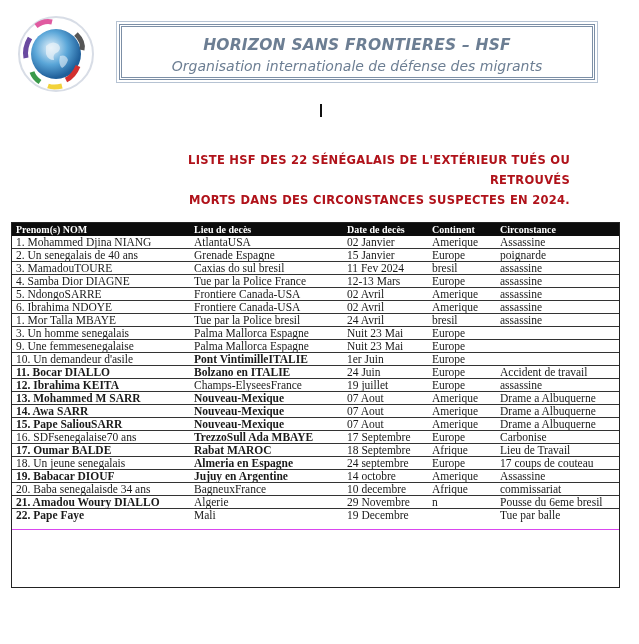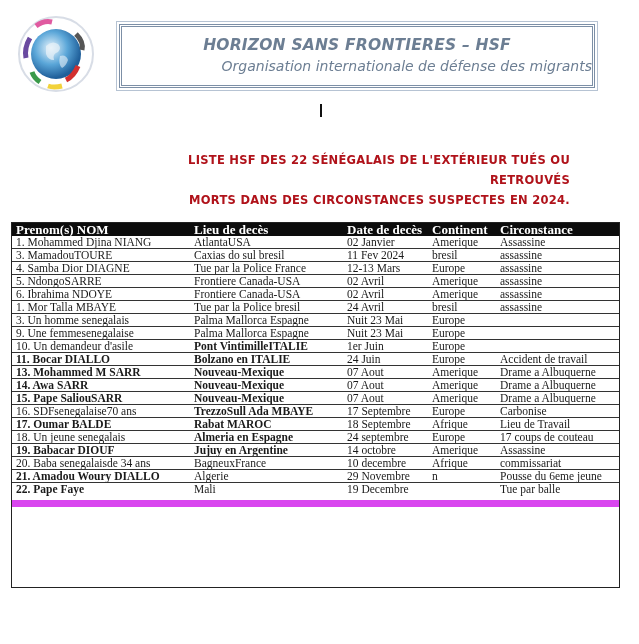--- a/index.html
+++ b/index.html
@@ -1,40 +1,40 @@
 <!DOCTYPE html>
 <html><head>
   <meta charset="utf-8">
   <style>
     * { box-sizing: border-box; margin: 0; padding: 0; }
     html, body { width: 639px; height: 644px; background: #ffffff; overflow: hidden; }
     body { position: relative; font-family: "Liberation Serif", serif; color: #1a1a1a; }
 
     .logo { position: absolute; left: 16px; top: 12px; width: 80px; height: 84px; }
     .header-box {
-      position: absolute; left: 119px; top: 24px; width: 476px; height: 64px;
+      position: absolute; left: 119px; top: 24px; width: 476px; height: 56px;
       border: 3px double #7c8fa6; outline: 1px solid #b6c3d3; outline-offset: 2px;
       background: #fff; text-align: center;
       font-family: "DejaVu Sans", sans-serif; font-style: italic; color: #6c7e93;
     }
     .header-title { font-size: 15.5px; font-weight: bold; margin-top: 9px; letter-spacing: 0.2px; }
-    .header-subtitle { font-size: 14px; margin-top: 4px; text-align: right; }
+    .header-subtitle { font-size: 14px; margin-top: 4px; }
     .cursor-mark { position: absolute; left: 320px; top: 104px; width: 2px; height: 13px; background: #111; }
 
     .list-title {
       position: absolute; left: 70px; top: 150px; width: 500px; text-align: right;
       font-family: "DejaVu Sans", sans-serif; font-weight: bold; font-size: 12.5px;
       color: #b0121a; line-height: 20px; letter-spacing: 0.3px; transform: scaleX(0.92); transform-origin: right;
     }
 
     .table-wrap { position: absolute; left: 11px; top: 222px; width: 609px; height: 366px; border: 1.5px solid #222; }
     table { width: 100%; border-collapse: collapse; font-size: 11.5px; table-layout: fixed; }
-    th { background: #0c0c0c; color: #fff; font-weight: bold; text-align: left; height: 13px; line-height: 13px; padding: 0 4px; font-size: 13px; }
+    th { background: #0c0c0c; color: #fff; font-weight: bold; text-align: left; height: 13px; line-height: 13px; padding: 0 4px; font-size: 10px; }
     td { height: 12.4px; line-height: 12px; padding: 0 4px; border-bottom: 1px solid #333; white-space: nowrap; overflow: hidden; }
-    tr.last td { height: 21px; vertical-align: top; border-bottom: 7px solid #d946ef; }
+    tr.last td { height: 21px; vertical-align: top; border-bottom: 1px solid #d946ef; }
     tr.empty td { height: 9px; border-bottom: none; }
     .b { font-weight: bold; }
     col.c1 { width: 178px; } col.c2 { width: 153px; } col.c3 { width: 85px; } col.c4 { width: 68px; } col.c5 { width: auto; }
   </style>
 </head>
 <body>
 
 <div class="logo">
   <svg width="80" height="84" viewBox="0 0 80 84">
     <defs>
@@ -89,20 +89,27 @@
     </thead>
     <tbody id="tbody">
         <tr>
           <td>1.   Mohammed Djina NIANG</td>
           <td>AtlantaUSA</td>
           <td>02 Janvier</td>
           <td>Amerique</td>
           <td>Assassine</td>
         </tr>
         <tr>
+          <td>2.   Un senegalais de 40 ans</td>
+          <td>Grenade Espagne</td>
+          <td>15 Janvier</td>
+          <td>Europe</td>
+          <td>poignarde</td>
+        </tr>
+        <tr>
           <td>3.   MamadouTOURE</td>
           <td>Caxias do sul  bresil</td>
           <td>11 Fev 2024</td>
           <td>bresil</td>
           <td>assassine</td>
         </tr>
         <tr>
           <td>4.   Samba Dior DIAGNE</td>
           <td>Tue par la Police France</td>
           <td>12-13 Mars</td>
@@ -150,20 +157,27 @@
           <td>1er Juin</td>
           <td>Europe</td>
           <td></td>
         </tr>
         <tr>
           <td class="b">11. Bocar DIALLO</td>
           <td class="b">Bolzano en ITALIE</td>
           <td>24 Juin</td>
           <td>Europe</td>
           <td>Accident de travail</td>
+        </tr>
+        <tr>
+          <td class="b">12. Ibrahima KEITA</td>
+          <td>Champs-ElyseesFrance</td>
+          <td>19 juillet</td>
+          <td>Europe</td>
+          <td>assassine</td>
         </tr>
         <tr>
           <td class="b">13. Mohammed M SARR</td>
           <td class="b">Nouveau-Mexique</td>
           <td>07 Aout</td>
           <td>Amerique</td>
           <td>Drame a Albuquerne</td>
         </tr>
         <tr>
           <td class="b">14. Awa SARR</td>
@@ -212,21 +226,21 @@
           <td>BagneuxFrance</td>
           <td>10 decembre</td>
           <td>Afrique</td>
           <td>commissariat</td>
         </tr>
         <tr>
           <td class="b">21. Amadou Woury DIALLO</td>
           <td>Algerie</td>
           <td>29 Novembre</td>
           <td>n</td>
-          <td>Pousse du 6eme jeune</td>
+          <td>Pousse du 6eme bresil</td>
         </tr>
         <tr class="last">
           <td class="b">22. Pape  Faye</td>
           <td>Mali</td>
           <td>19 Decembre</td>
           <td></td>
           <td> Tue par balle</td>
         </tr>
         <tr class="empty">
           <td></td>

